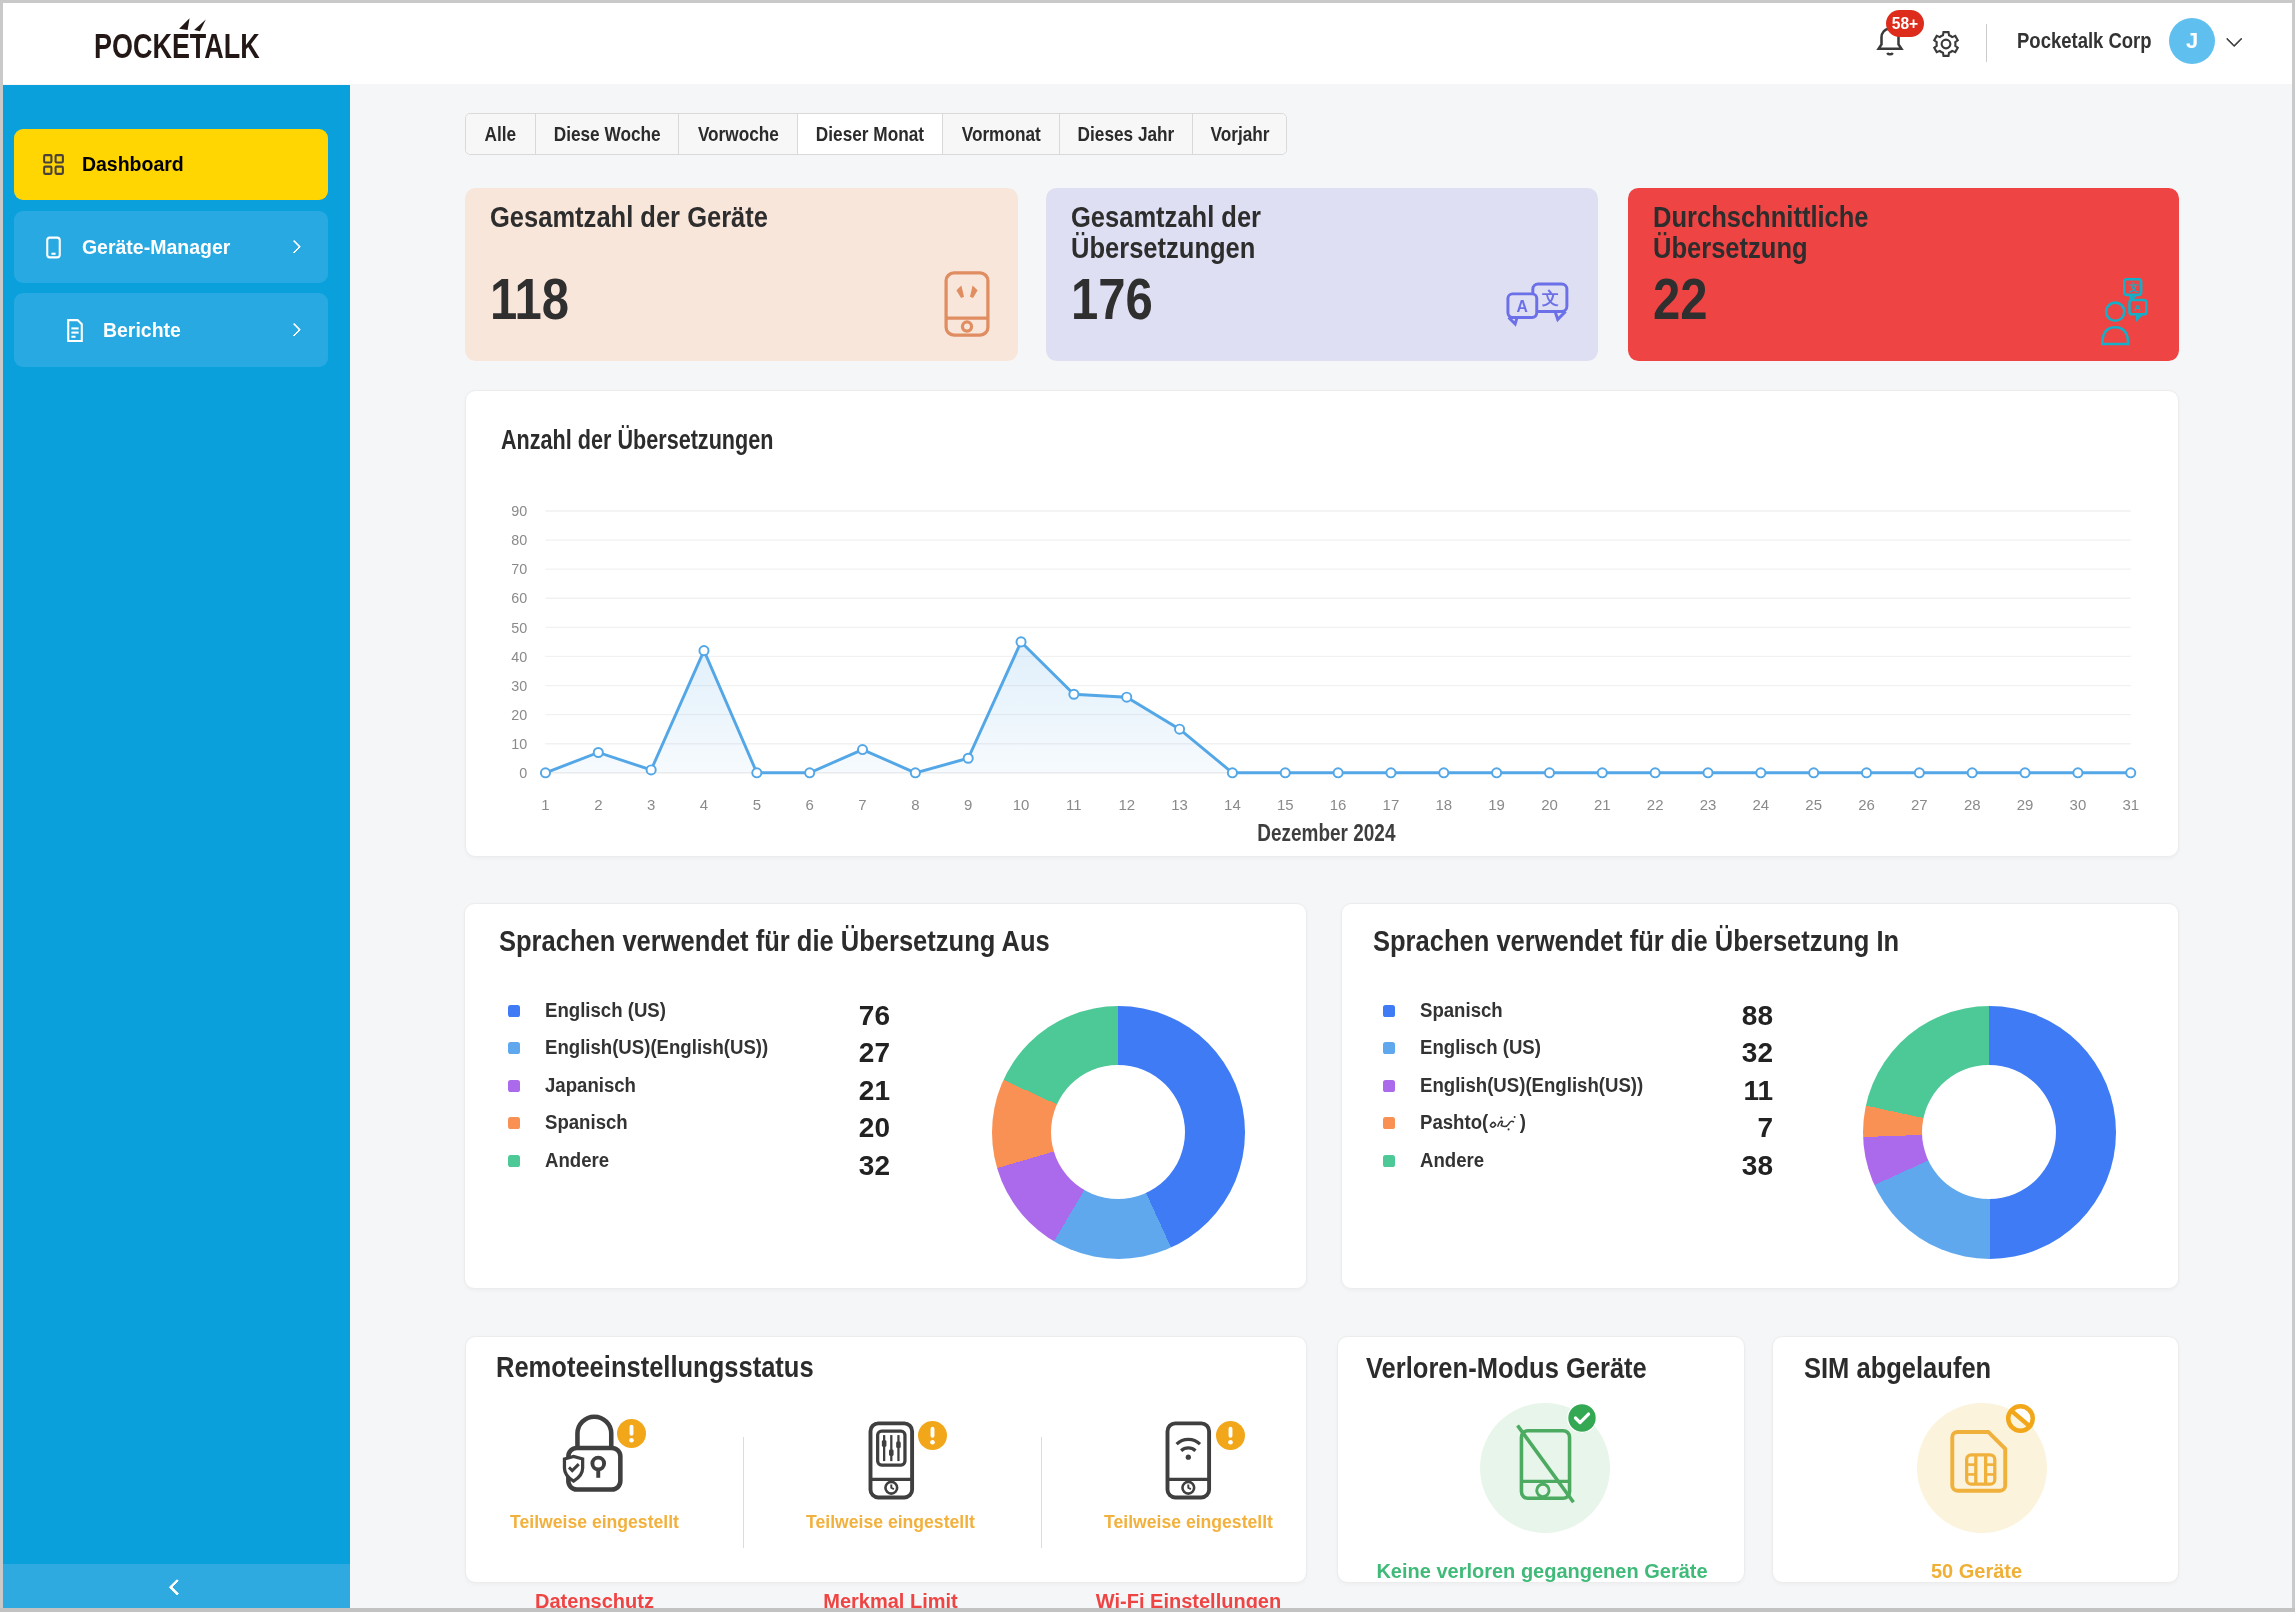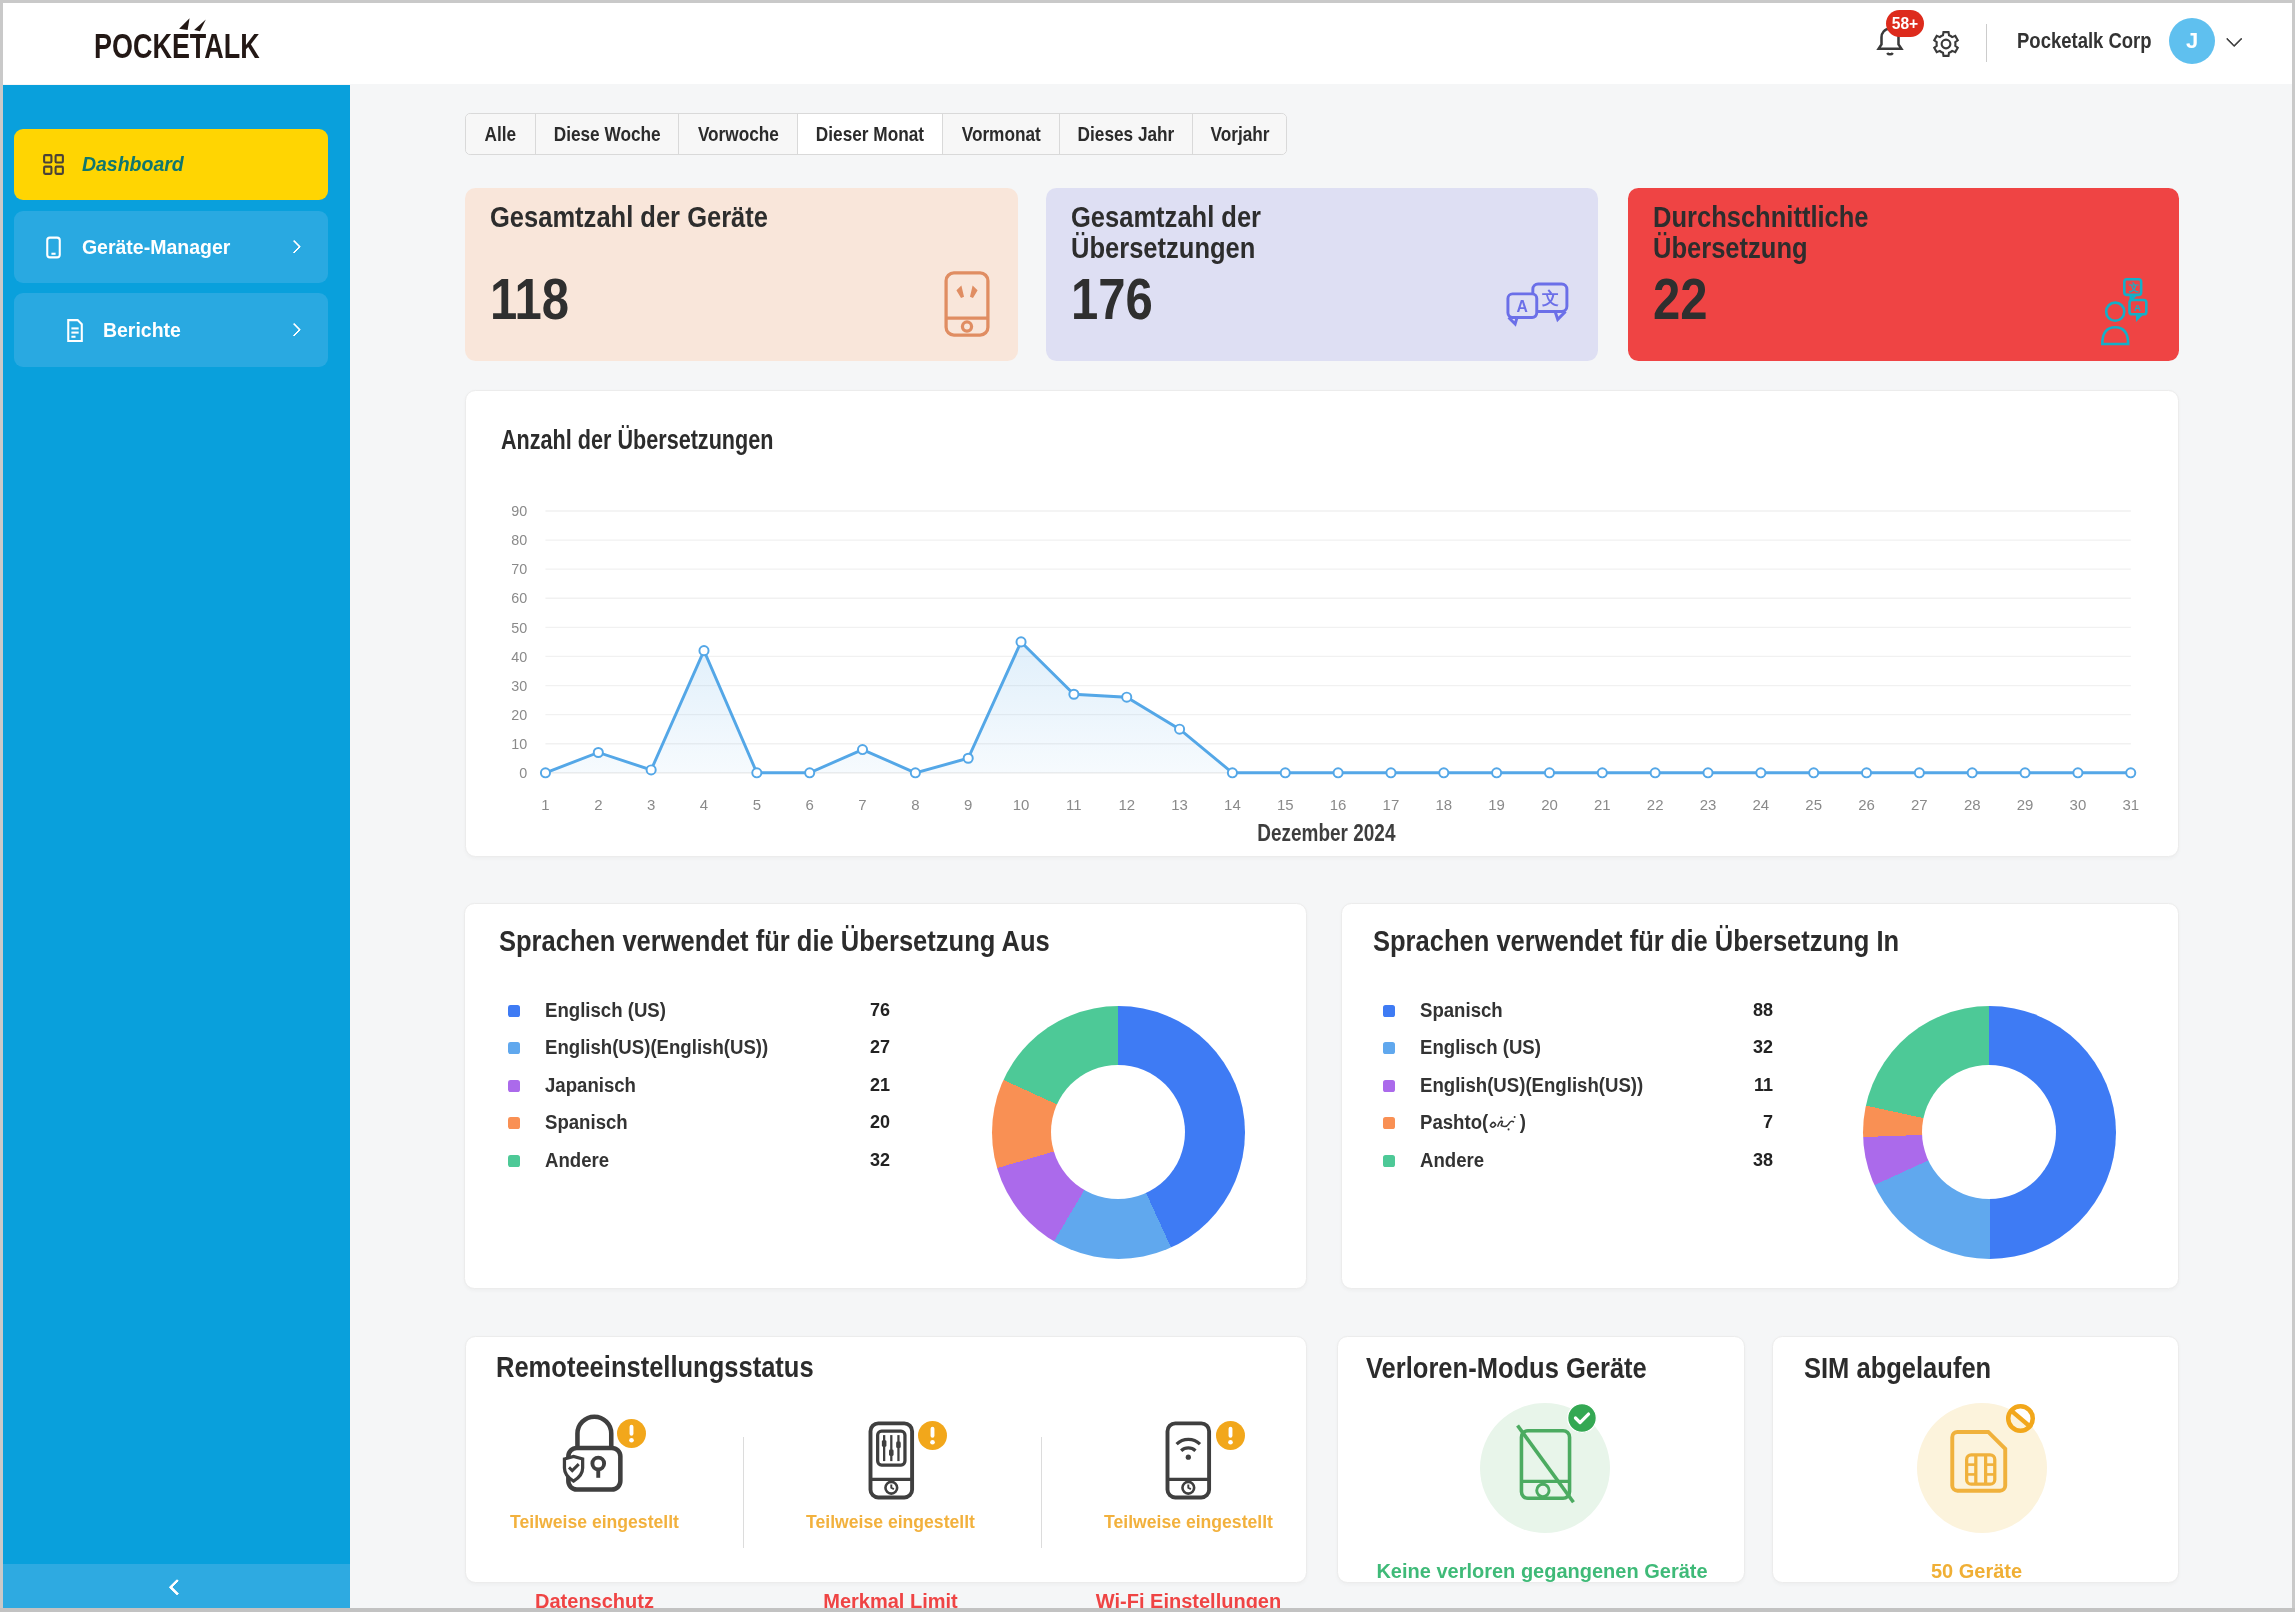--- a/index.html
+++ b/index.html
@@ -30,42 +30,42 @@
   .stat { top:188px; height:173px; border-radius:10.4px; z-index:7; }
   .stat-title { position:absolute; left:25px; top:14.3px; font-size:29px; font-weight:bold; color:#2d2d2d; line-height:31px; transform:scaleX(0.88); transform-origin:left top; white-space:normal; }
   .stat-num { position:absolute; left:25px; font-size:57px; line-height:1; font-weight:bold; color:#2f2f2f; transform:scaleX(0.86); transform-origin:left top; }
   
   .card { background:#ffffff; border:1.3px solid #ececec; border-radius:10.4px; z-index:7; box-shadow:0 1.3px 3.9px rgba(0,0,0,0.03); }
   .card-title { position:absolute; font-size:29px; line-height:1; font-weight:bold; color:#2c2c2c; transform:scaleX(0.88); transform-origin:left top; white-space:nowrap; }
   
   .lg-row { position:absolute; display:flex; align-items:center; }
   .lg-sq { width:12.4px; height:12.4px; border-radius:2.6px; margin-right:25px; }
   .lg-label { font-size:20px; font-weight:bold; color:#333; transform:scaleX(0.93); transform-origin:left center; white-space:nowrap; }
-  .lg-num { position:absolute; font-size:18px; font-weight:bold; color:#222; text-align:right; }
+  .lg-num { position:absolute; font-size:28px; font-weight:bold; color:#222; text-align:right; }
   
   .donut { position:absolute; border-radius:50%; z-index:9; }
   .donut .hole { position:absolute; background:#fff; border-radius:50%; }
   
   .rs-col { position:absolute; text-align:center; }
   .rs-status { font-size:17.6px; font-weight:bold; color:#f2b13d; }
   .rs-label { font-size:20px; font-weight:bold; color:#ef4444;margin-top:44px; }
   .divider-v { position:absolute; width:1.3px; background:#dcdcdc; }
 </style>
 </head>
 <body>
 <div class="abs" id="header"></div>
 <div class="abs" id="sidebar">
   <div class="abs menu-item" style="top:44px;height:71px;background:#ffd502;">
     <svg style="margin-left:27px;" width="25" height="25" viewBox="0 0 24 24" fill="none" stroke="#4a4238" stroke-width="2">
         <rect x="3" y="3" width="7" height="7" rx="1"></rect>
         <rect x="14" y="3" width="7" height="7" rx="1"></rect>
         <rect x="3" y="14" width="7" height="7" rx="1"></rect>
         <rect x="14" y="14" width="7" height="7" rx="1"></rect>
       </svg>
-    <span class="menu-text" style="color:#0f766e;font-style:italic;">Dashboard</span>
+    <span class="menu-text" style="color:#000000;">Dashboard</span>
   </div>
   <div class="abs menu-item menu-blue" style="top:126px;height:72px;">
     <svg style="margin-left:27px;" width="25" height="25" viewBox="0 0 24 24" fill="none" stroke="#ffffff" stroke-width="2">
         <rect x="6" y="2.5" width="12" height="19" rx="2.5"></rect>
         <line x1="10" y1="18" x2="14" y2="18"></line>
       </svg>
     <span class="menu-text">Geräte-Manager</span>
     <i class="menu-chev"></i>
   </div>
   <div class="abs menu-item menu-blue" style="top:208px;height:74px;padding-left:21px;">

